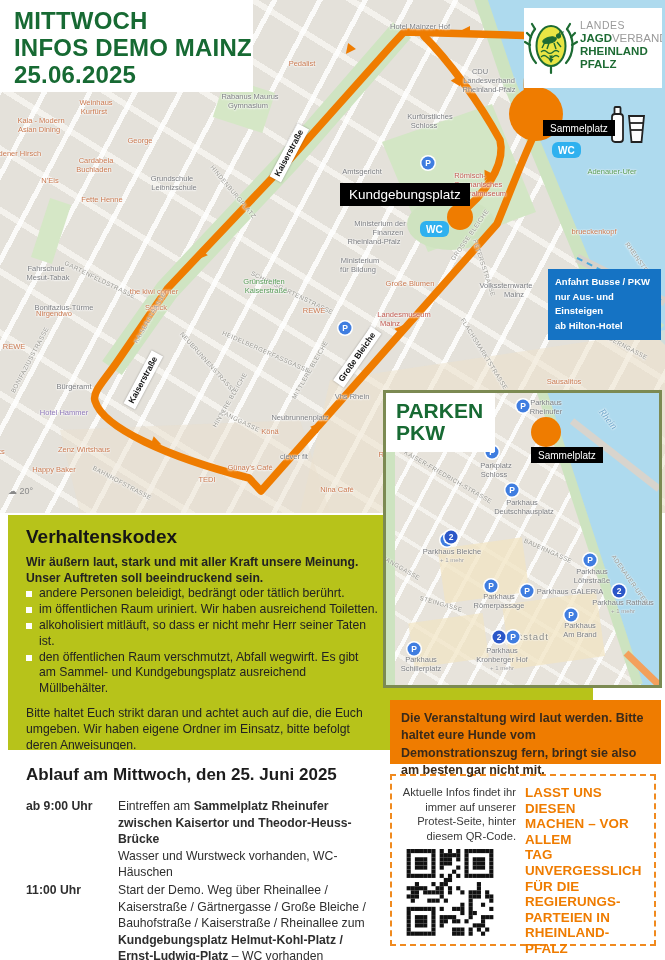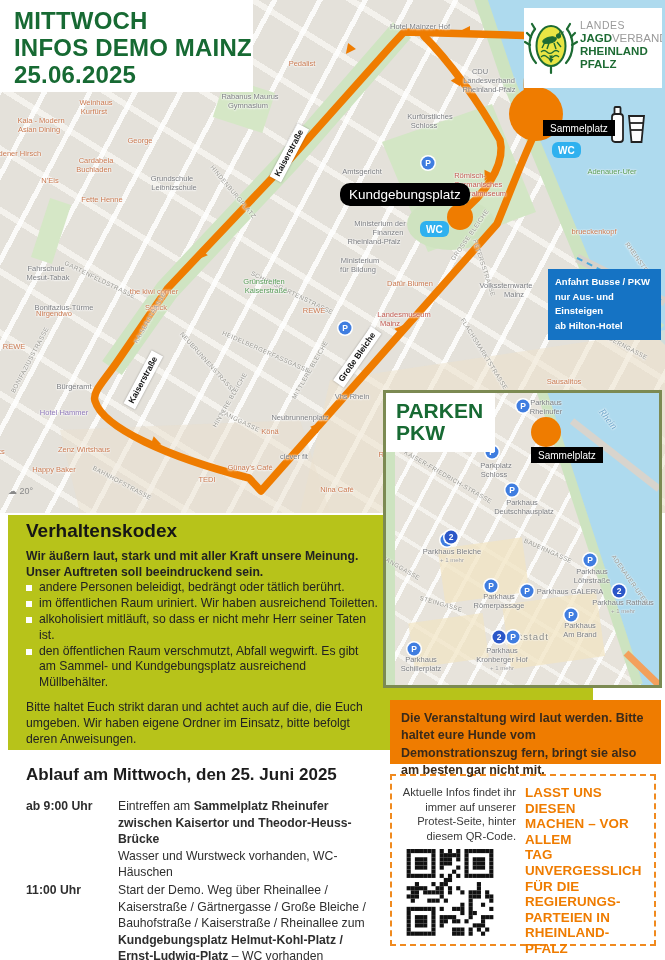--- a/index.html
+++ b/index.html
@@ -42,21 +42,21 @@
   .inset{position:absolute;left:383px;top:390px;width:273px;height:292px;border:3px solid #7c8a52;
       z-index:7;overflow:hidden;
       background:
         repeating-linear-gradient(118deg, rgba(255,255,255,.85) 0 4px, transparent 4px 26px),
         repeating-linear-gradient(32deg, #e7e3db 0 30px, #f4f2ed 30px 34px);}
   .inset .ml{text-shadow:0 0 2px #fff,0 0 2px #fff;}
   .parken{position:absolute;left:0;top:0;background:#fff;padding:7px 12px 8px 10px;z-index:6;}
   .parken div{color:#176a33;font-weight:800;font-size:21px;line-height:1.05;}
   
   .lime{position:absolute;left:8px;top:515px;width:585px;height:235px;background:#b7c31a;z-index:5;
-      box-sizing:border-box;padding:8px 16px 0 18px;overflow:hidden;}
+      box-sizing:border-box;padding:14px 16px 0 18px;overflow:hidden;}
   .lime .inner{width:352px;color:#222;font-size:12.2px;line-height:15.8px;}
   .lime h2{margin:0 0 10px 0;font-size:19px;color:#161616;}
   .lime .b{font-weight:bold;}
   .bullet{display:flex;gap:7px;}
   .bullet .sq{flex:0 0 6px;width:6px;height:6px;background:#fff;margin-top:5px;}
   .outro{margin-top:9px;}
   
   .hunde{position:absolute;left:390px;top:700px;width:271px;height:64px;background:#ef7c00;z-index:8;
       box-sizing:border-box;padding:10px 11px;color:#3a2a1a;font-weight:bold;font-size:12.5px;
       line-height:1.38;}
@@ -167,21 +167,21 @@
         <span class="ml st" style="left: 642px; top: 265px; transform: translate(-50%, -50%) rotate(55deg);">RHEINSTRASSE</span>
         <span class="ml g" style="left: 360px; top: 261px; transform: translate(-50%, -50%);">Ministerium</span>
         <span class="ml g" style="left: 358px; top: 270px; transform: translate(-50%, -50%);">für Bildung</span>
         <span class="ml g" style="left: 46px; top: 269px; transform: translate(-50%, -50%);">Fahrschule</span>
         <span class="ml g" style="left: 48px; top: 278px; transform: translate(-50%, -50%);">Mesut-Tabak</span>
         <span class="ml st" style="left: 100px; top: 280px; transform: translate(-50%, -50%) rotate(26deg);">GARTENFELDSTRASSE</span>
         <span class="ml st" style="left: 292px; top: 293px; transform: translate(-50%, -50%) rotate(26deg);">SCHIESSGARTENSTRASSE</span>
         <span class="ml o" style="left: 154px; top: 292px; transform: translate(-50%, -50%);">the kiwi corner</span>
         <span class="ml gr" style="left: 264px; top: 282px; transform: translate(-50%, -50%);">Grünstreifen</span>
         <span class="ml gr" style="left: 266px; top: 291px; transform: translate(-50%, -50%);">Kaiserstraße</span>
-        <span class="ml o" style="left: 410px; top: 284px; transform: translate(-50%, -50%);">Dafür Blumen</span>
+        <span class="ml o" style="left: 410px; top: 284px; transform: translate(-50%, -50%);">Große Blumen</span>
         <span class="ml g" style="left: 506px; top: 286px; transform: translate(-50%, -50%);">Volkssternwarte</span>
         <span class="ml g" style="left: 514px; top: 295px; transform: translate(-50%, -50%);">Mainz</span>
         <span class="ml g" style="left: 64px; top: 308px; transform: translate(-50%, -50%);">Bonifazius-Türme</span>
         <span class="ml o" style="left: 156px; top: 308px; transform: translate(-50%, -50%);">Schick</span>
         <span class="ml o" style="left: 54px; top: 314px; transform: translate(-50%, -50%);">Nirgendwo</span>
         <span class="ml o" style="left: 314px; top: 311px; transform: translate(-50%, -50%);">REWE</span>
         <span class="ml re" style="left: 404px; top: 315px; transform: translate(-50%, -50%);">Landesmuseum</span>
         <span class="ml re" style="left: 390px; top: 324px; transform: translate(-50%, -50%);">Mainz</span>
         <span class="ml o" style="left: 14px; top: 347px; transform: translate(-50%, -50%);">REWE</span>
         <span class="ml st" style="left: 30px; top: 360px; transform: translate(-50%, -50%) rotate(-62deg);">BONIFAZIUSSTRASSE</span>
@@ -209,21 +209,21 @@
         <span class="ml o" style="left: 207px; top: 480px; transform: translate(-50%, -50%);">TEDI</span>
         <span class="ml st" style="left: 122px; top: 483px; transform: translate(-50%, -50%) rotate(28deg);">BAHNHOFSTRASSE</span>
         <span class="ml wb" style="left: 357px; top: 357px; transform: translate(-50%, -50%) rotate(-55deg);">Große Bleiche</span>
         <span class="ml wb" style="left: 289px; top: 153px; transform: translate(-50%, -50%) rotate(-62deg);">Kaiserstraße</span>
         <span class="ml wb" style="left: 143px; top: 380px; transform: translate(-50%, -50%) rotate(-62deg);">Kaiserstraße</span>
         <span class="pic" style="left: 428px; top: 163px;">P</span>
         <span class="pic" style="left: 345px; top: 328px;">P</span>
       </div>
 
     <div class="blabel" style="left:543px;top:120px;font-size:10px;padding:2.5px 7px;">Sammelplatz</div>
-    <div class="blabel" style="left:340px;top:183px;font-size:13.5px;padding:4px 9px;border-radius:10px;">Kundgebungsplatz</div>
+    <div class="blabel" style="left:340px;top:183px;font-size:13.5px;padding:4px 9px;">Kundgebungsplatz</div>
     <div class="wc" style="left:552px;top:142px;">WC</div>
     <div class="wc" style="left:420px;top:221px;">WC</div>
 
     <div class="bluebox">
       <div>Anfahrt Busse / PKW</div>
       <div>nur Aus- und Einsteigen</div>
       <div>ab Hilton-Hotel</div>
     </div>
     <div class="weather">☁ 20°</div>
   </div>

